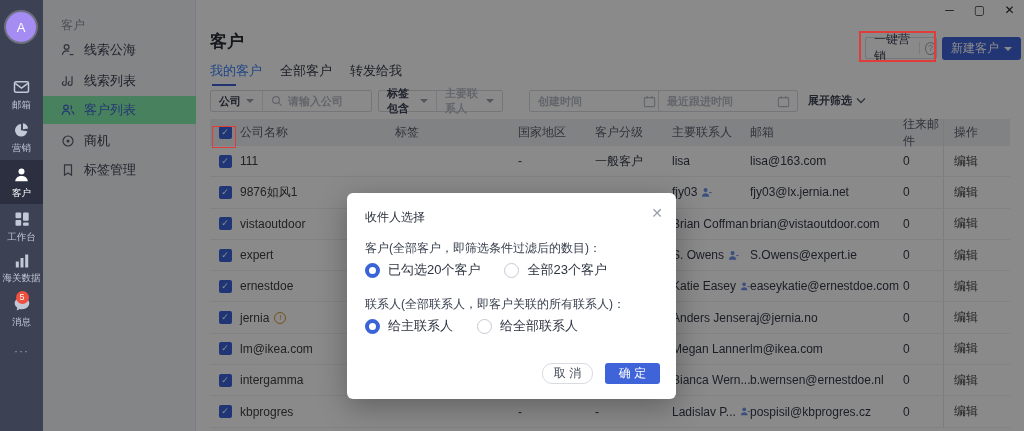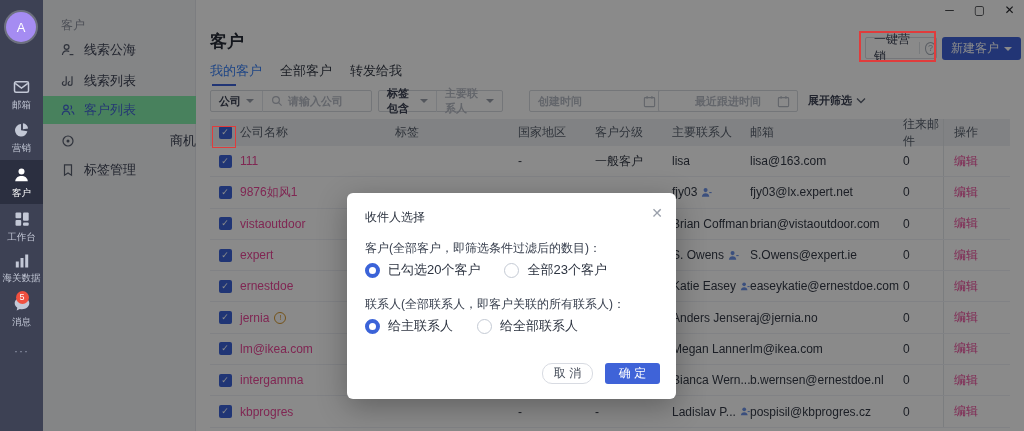--- a/index.html
+++ b/index.html
@@ -66,21 +66,21 @@
   .c0{width:30px;display:flex;justify-content:center;}
   .c1{width:155px;display:flex;align-items:center;gap:5px;}
   .c2{width:123px;}.c3{width:77px;}.c4{width:77px;}
   .c5{width:78px;display:flex;align-items:center;gap:4px;white-space:nowrap;overflow:hidden;}
   .c6{width:153px;white-space:nowrap;overflow:hidden;}
   .c7{width:40px;}
   .c8{width:67px;padding-left:10px;border-left:1px solid #e4e7eb;align-self:stretch;display:flex;align-items:center;}
   .thead .c8{border-left:1px solid #e2e5e9;}
   .cb{width:13px;height:13px;border-radius:2px;background:#3b63d8;color:#fff;font-size:9px;line-height:13px;text-align:center;}
   .cb::after{content:"✓";}
-  .blue-link{color:#ec4899;text-decoration:none;}
+  .blue-link{color:#404040;text-decoration:none;}
   .warn-ic{width:12px;height:12px;border:1px solid #d9992e;border-radius:50%;color:#d9992e;font-size:8px;
       line-height:10px;text-align:center;flex:none;}
 
   
   .overlay{position:absolute;left:43px;top:0;right:0;bottom:0;background:rgba(0,0,0,.46);z-index:20;}
   .modal{position:absolute;left:347px;top:193px;width:329px;height:206px;background:#fff;border-radius:6px;
       box-shadow:0 8px 30px rgba(0,0,0,.3);z-index:30;font-size:12px;color:#39404f;}
   .modal-title{position:absolute;left:18px;top:16px;font-size:12px;color:#2c3340;font-weight:500;}
   .modal-close{position:absolute;right:13px;top:12px;font-size:14px;color:#9aa0ab;}
   .m-label1{position:absolute;left:18px;top:47px;}
@@ -162,21 +162,21 @@
           </div>
         <div class="part" style="padding-right:7px;">
           <svg width="13" height="13" viewBox="0 0 14 14">
             <rect x="1.5" y="2.8" width="11" height="9.7" rx="1" fill="none" stroke="#b8bcc6" stroke-width="1.2"></rect>
             <line x1="4.4" y1="1.2" x2="4.4" y2="4" stroke="#b8bcc6" stroke-width="1.2"></line>
             <line x1="9.6" y1="1.2" x2="9.6" y2="4" stroke="#b8bcc6" stroke-width="1.2"></line>
           </svg>
         </div>
       </div>
 
-      <div class="fgroup" style="left:462px;width:140px;justify-content:flex-end;">
+      <div class="fgroup" style="left:462px;width:140px;justify-content:space-between;">
         <div class="part">
             <span class="fplaceholder">最近跟进时间</span>
           </div>
         <div class="part" style="padding-right:7px;">
           <svg width="13" height="13" viewBox="0 0 14 14">
             <rect x="1.5" y="2.8" width="11" height="9.7" rx="1" fill="none" stroke="#b8bcc6" stroke-width="1.2"></rect>
             <line x1="4.4" y1="1.2" x2="4.4" y2="4" stroke="#b8bcc6" stroke-width="1.2"></line>
             <line x1="9.6" y1="1.2" x2="9.6" y2="4" stroke="#b8bcc6" stroke-width="1.2"></line>
           </svg>
         </div>
@@ -236,21 +236,21 @@
         <div class="c3"></div>
         <div class="c4"></div>
         <div class="c5">
             <span>fjy03</span>
           <svg width="11" height="11" viewBox="0 0 12 12">
               <circle cx="5" cy="3.4" r="2.2" fill="#6d93e8"></circle>
               <path d="M1 10.5c.2-2.4 1.8-3.7 4-3.7s3.8 1.3 4 3.7z" fill="#6d93e8"></path>
               <rect x="9" y="5.5" width="2.6" height="1.2" fill="#6d93e8"></rect>
             </svg>
         </div>
-        <div class="c6">fjy03@lx.expert.net</div>
+        <div class="c6">fjy03@lx.jernia.net</div>
         <div class="c7">0</div>
         <div class="c8">
             <a class="blue-link" href="#">编辑</a>
           </div>
       </div>
 
       <div class="tr">
         <div class="c0">
             <span class="cb"></span>
           </div>
@@ -430,21 +430,21 @@
 
     <div class="snav-item active" style="top:96px;">
       <svg width="14" height="14" viewBox="0 0 14 14">
         <circle cx="5" cy="4.4" r="2.3" fill="none" stroke="#4569d4" stroke-width="1.2"></circle>
         <path d="M1.2 12c.3-2.5 1.8-3.9 3.8-3.9s3.5 1.4 3.8 3.9" fill="none" stroke="#4569d4" stroke-width="1.2"></path>
         <path d="M9.6 2.6a2.3 2.3 0 0 1 0 3.8M10.6 8.3c1.4.4 2.2 1.6 2.4 3.3" fill="none" stroke="#4569d4" stroke-width="1.2"></path>
       </svg>
       <span class="lbl">客户列表</span>
     </div>
 
-    <div class="snav-item" style="top:127px;justify-content:space-between;">
+    <div class="snav-item" style="top:127px;">
       <svg width="14" height="14" viewBox="0 0 14 14">
         <circle cx="7" cy="7" r="5" fill="none" stroke="#596070" stroke-width="1.2"></circle>
         <circle cx="7" cy="7" r="1.5" fill="#596070"></circle>
       </svg>
       <span class="lbl">商机</span>
     </div>
 
     <div class="snav-item" style="top:156px;">
       <svg width="14" height="14" viewBox="0 0 14 14">
         <path d="M3.5 1.8h7v10.4l-3.5-2.2-3.5 2.2z" fill="none" stroke="#596070" stroke-width="1.2"></path>

